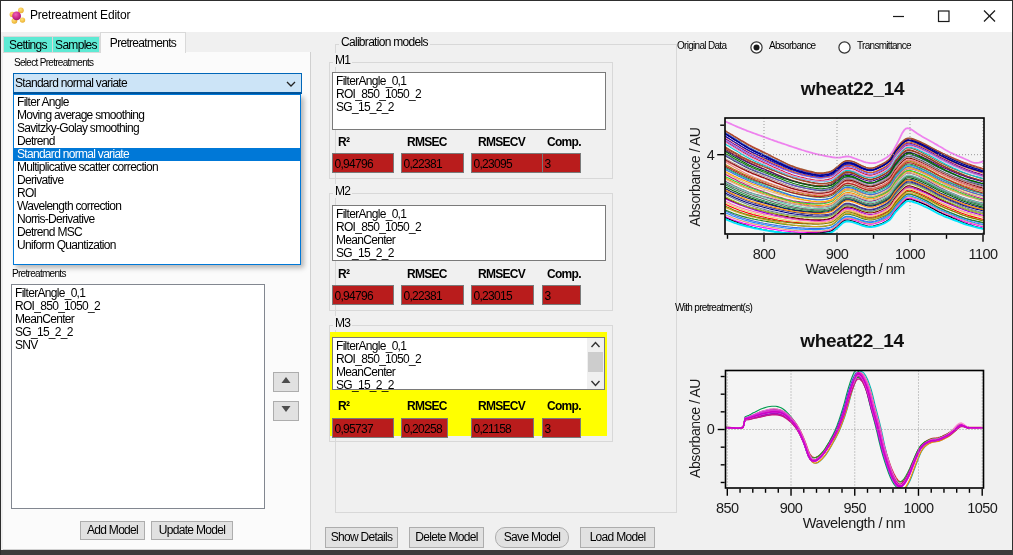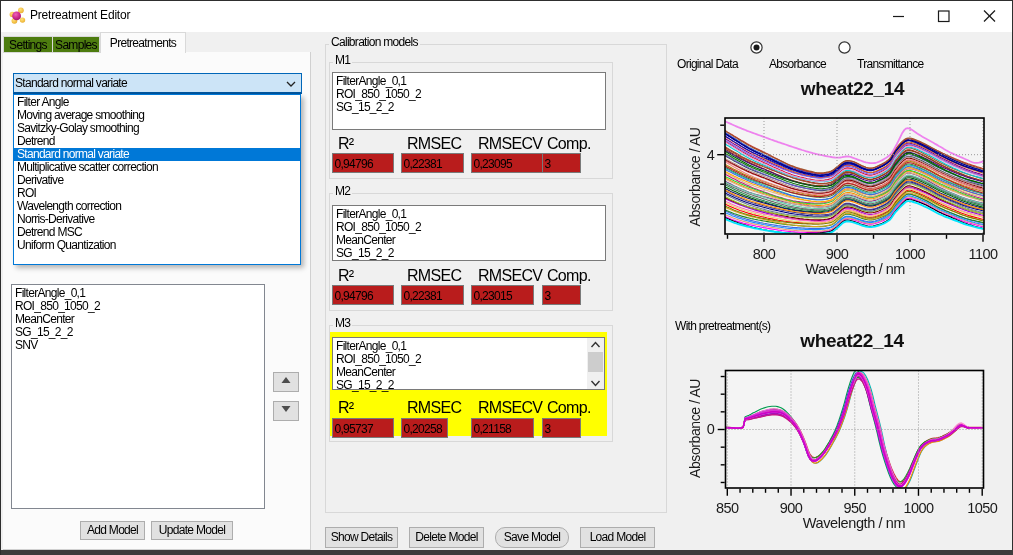--- a/index.html
+++ b/index.html
@@ -2,35 +2,35 @@
 <html><head><meta charset="utf-8">
 <style>
 * { margin:0; padding:0; box-sizing:border-box; }
 html,body { width:1013px; height:555px; overflow:hidden; }
 body { font-family:"Liberation Sans", sans-serif; font-size:12px; letter-spacing:-0.7px; color:#000; background:#f0f0f0; position:relative; }
 #win { position:absolute; left:0; top:0; width:1013px; height:555px; background:#f0f0f0; border:1px solid #2e2e2e; }
 .abs { position:absolute; }
 #titlebar { position:absolute; left:0; top:0; width:1011px; height:31px; background:#fff; }
 #title { position:absolute; left:29px; top:7px; font-size:12px; letter-spacing:-0.2px; }
 #tabpage { position:absolute; left:2px; top:51px; width:308px; height:498px; background:#fbfbfb; border-right:1px solid #d0d0d0; border-bottom:1px solid #d0d0d0; }
-.tab { position:absolute; top:35px; height:17px; background:#4d7c0f; border:1px solid #d9d9d9; font-size:12px; text-align:center; padding-top:1px; }
+.tab { position:absolute; top:35px; height:17px; background:#5eead4; border:1px solid #d9d9d9; font-size:12px; text-align:center; padding-top:1px; }
 #tabactive { position:absolute; left:99px; top:31px; width:86px; height:21px; background:#fbfbfb; border:1px solid #d9d9d9; border-bottom:none; font-size:12px; text-align:center; padding-top:3px; z-index:3; }
-label.lbl { position:absolute; font-size:12px; white-space:nowrap;margin-top:17px; }
+label.lbl { position:absolute; font-size:10px; white-space:nowrap; }
 #combo { position:absolute; left:12px; top:72px; width:289px; height:21px; background:#cce4f7; border:1px solid #0066b8; border-bottom:2px solid #00559e; z-index:5; }
 #combo .txt { position:absolute; left:1px; top:2px; font-size:12px; }
 #dropdown { position:absolute; left:12px; top:93px; width:288px; height:171px; padding-top:0.5px; background:#fff; border:1px solid #0078d7; z-index:6; box-shadow:3px 3px 5px rgba(0,0,0,0.28); }
 #dropdown div { height:13.08px; line-height:13.1px; font-size:12px; padding-left:3px; white-space:nowrap; overflow:hidden; }
 #dropdown div.sel { background:#0078d7; color:#fff; }
 #listbox { position:absolute; left:10px; top:283px; width:254px; height:225px; background:#fff; border:1px solid #828790; font-size:12px; line-height:13px; padding:2px 0 0 3px; }
 .btn { position:absolute; background:#e1e1e1; border:1px solid #adadad; font-size:12px; text-align:center; font-family:"Liberation Sans", sans-serif; }
 .grp { position:absolute; border:1px solid #d8d8d8; }
 .grp > span { position:absolute; top:-10.5px; left:3px; background:#f0f0f0; padding:0 2px; font-size:12px; }
 .tbox { position:absolute; background:#fff; border:1px solid #7a7a7a; font-size:12px; line-height:13px; padding:2px 0 0 3px; }
 .vbox { position:absolute; background:#b91c1c; border:1px solid #7a7a7a; height:20px; font-size:12px; padding:3px 0 0 1.5px; }
-.flab { position:absolute; font-size:16px; }
+.flab { position:absolute; font-size:12px;font-weight:bold; }
 .yellow { position:absolute; background:#ffff00; }
 svg { position:absolute; overflow:visible; }
 </style></head>
 <body>
 <div id="win">
  <div id="titlebar">
   <svg style="left:8px;top:6px;" width="16" height="16" viewBox="0 0 16 16">
     <defs>
           <radialGradient id="mg" cx="0.4" cy="0.33" r="0.75">
             <stop offset="0" stop-color="#ee64b8"></stop>
@@ -91,21 +91,21 @@
  <div class="btn" style="left:272px;top:371px;width:26px;height:20px;"><svg width="10" height="8" viewBox="0 0 10 8" style="position:static">
         <polygon points="5,1 9.5,7 0.5,7" fill="#4d4d4d"></polygon>
       </svg></div>
  <div class="btn" style="left:272px;top:400px;width:26px;height:20px;"><svg width="10" height="8" viewBox="0 0 10 8" style="position:static">
         <polygon points="5,7 9.5,1 0.5,1" fill="#4d4d4d"></polygon>
       </svg></div>
 
  <div class="btn" style="left:79px;top:520px;width:65px;height:19px;padding-top:1px;">Add Model</div>
  <div class="btn" style="left:150px;top:520px;width:82px;height:19px;padding-top:1px;">Update Model</div>
 
- <div class="grp" style="left:324px;top:43px;width:342px;height:469px;">
+ <div class="grp" style="left:334px;top:43px;width:342px;height:469px;">
       <span>Calibration models</span>
     </div>
 
  <div class="grp" style="left:328px;top:61px;width:284px;height:117px;">
       <span>M1</span>
     </div>
  <div class="tbox" style="left:331px;top:71px;width:274px;height:58px;">FilterAngle_0,1<br>ROI_850_1050_2<br>SG_15_2_2</div>
  <div class="flab" style="left:337px;top:134px;">R²</div>
  <div class="flab" style="left:406px;top:134px;">RMSEC</div>
  <div class="flab" style="left:477px;top:134px;">RMSECV</div>

